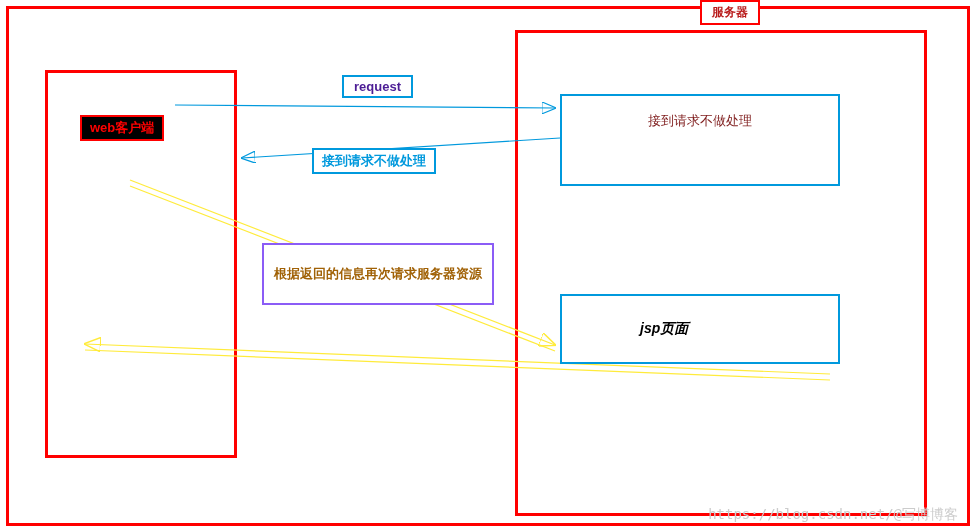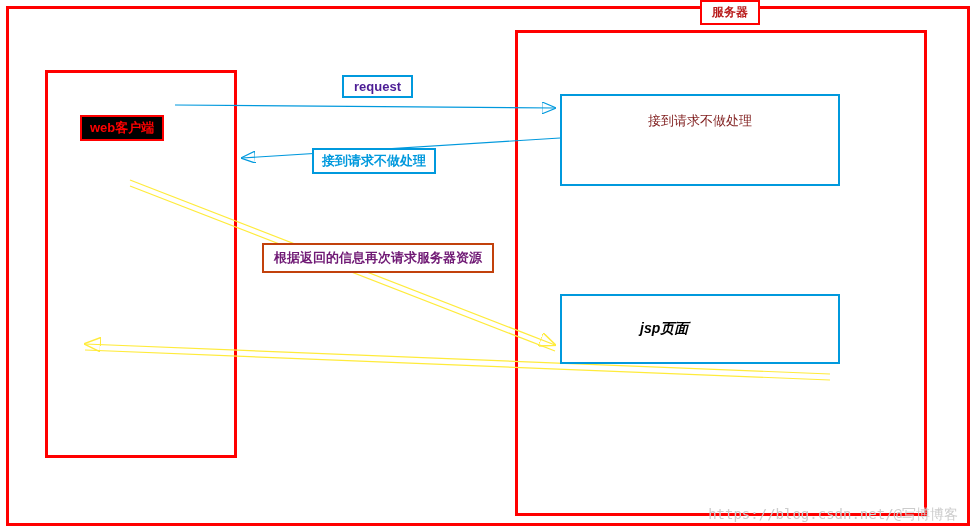--- a/index.html
+++ b/index.html
@@ -98,23 +98,23 @@
       color: #0099dd;
       font-size: 13px;
       font-weight: bold;
       background: #fff;
       z-index: 10;
     }
     .retry-label {
       position: absolute;
       top: 243px;
       left: 262px;
-      border: 2px solid #c2410c;
-      padding: 4px 10px;
-      color: #701a75;
+      border: 2px solid #8b5cf6;
+      padding: 20px 10px;
+      color: #a16207;
       font-size: 13px;
       font-weight: bold;
       background: #fff;
       z-index: 10;
     }
     .jsp-box {
       position: absolute;
       top: 294px;
       left: 560px;
       width: 280px;

